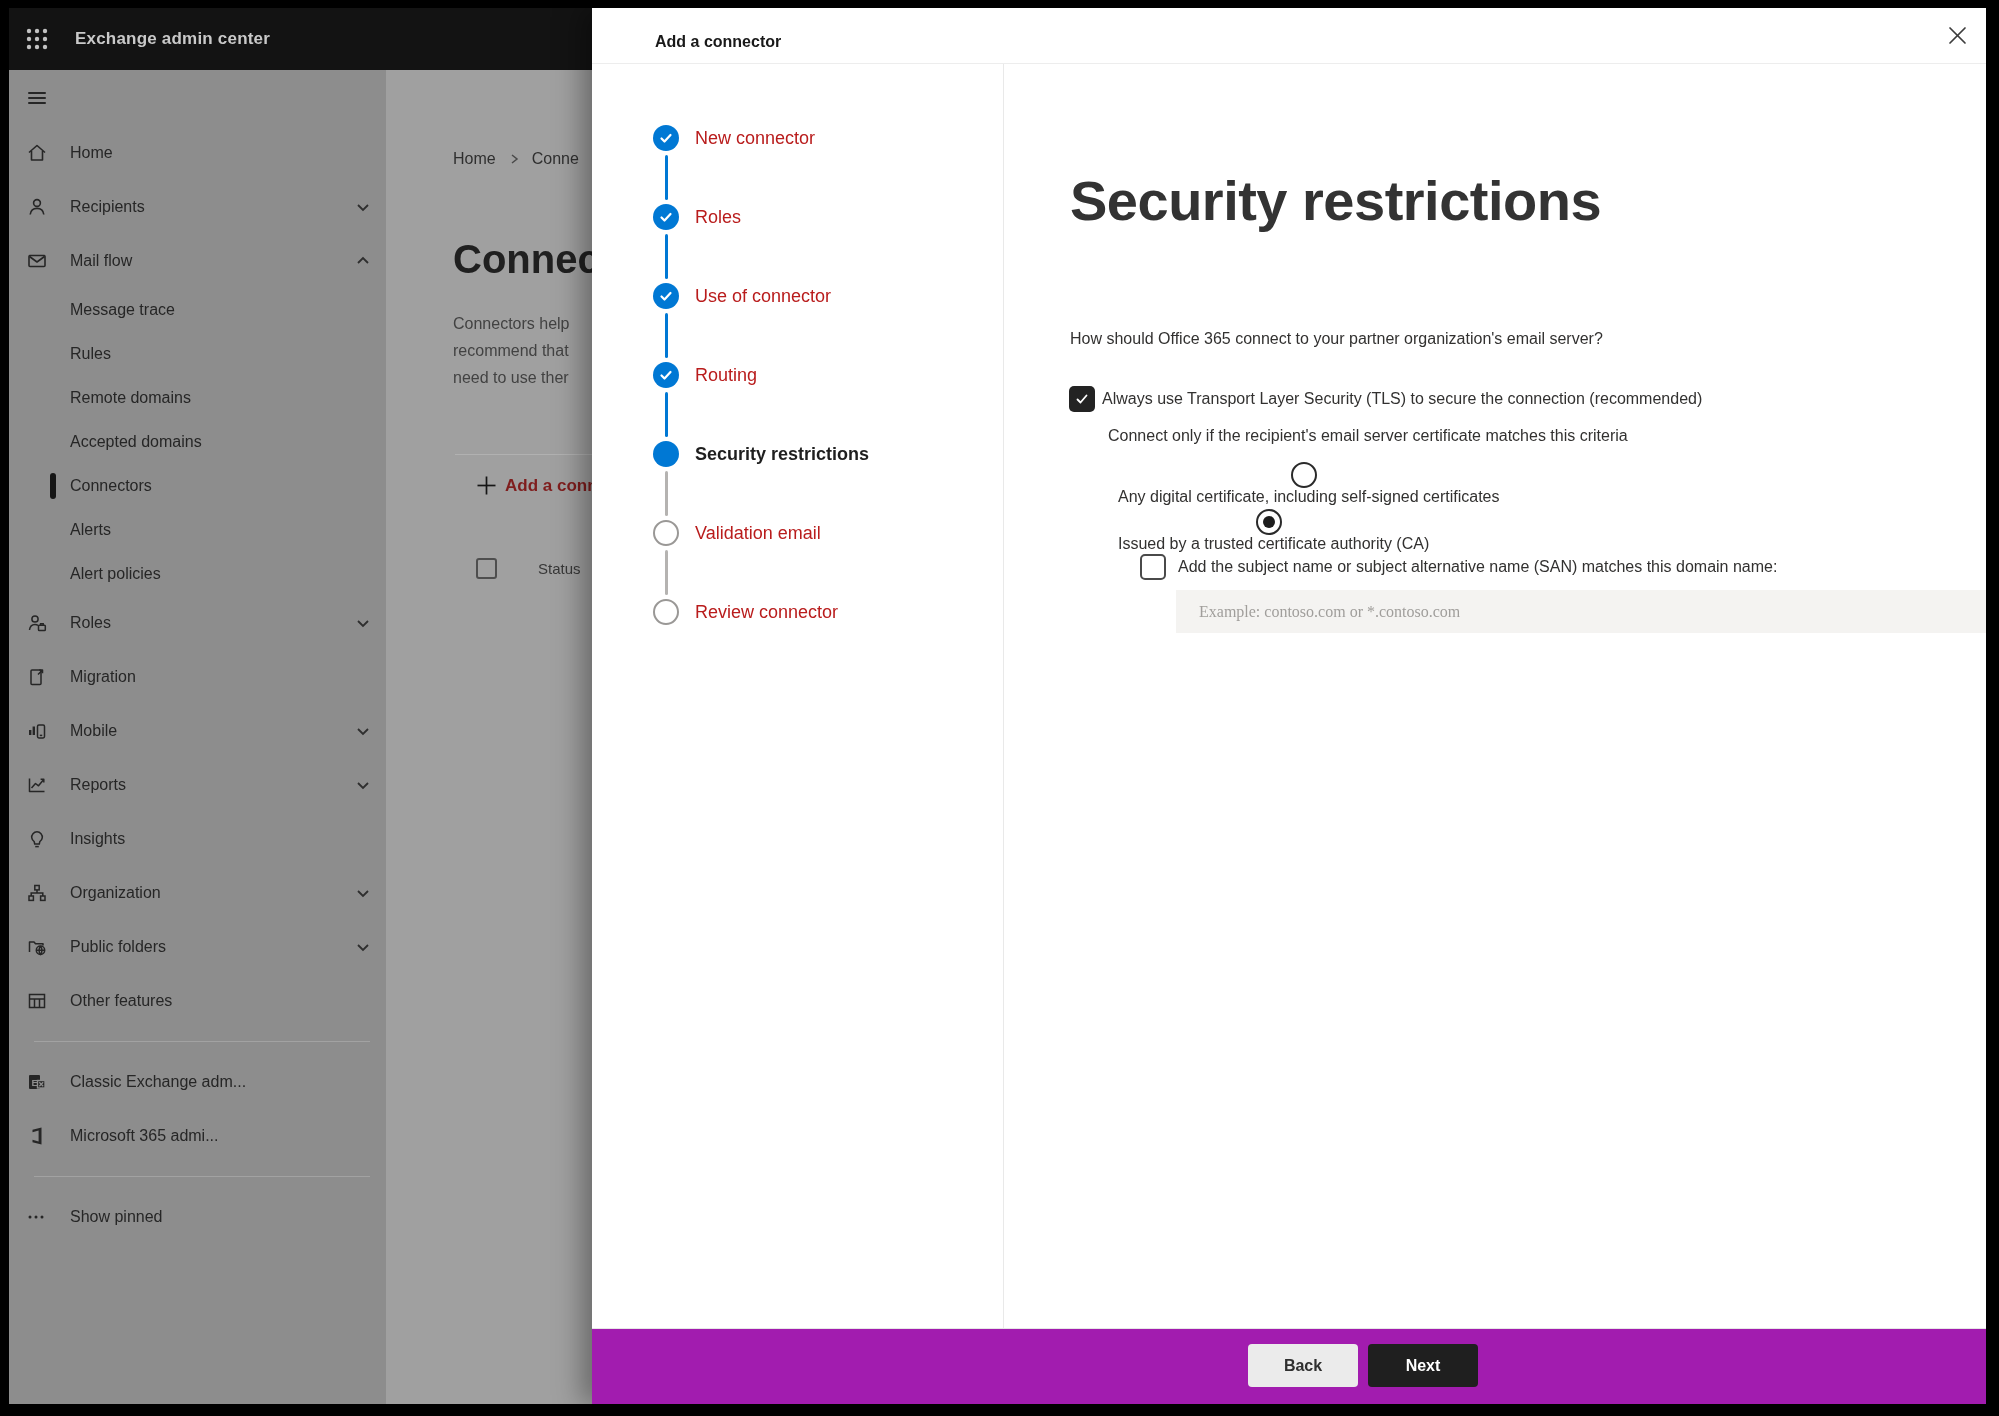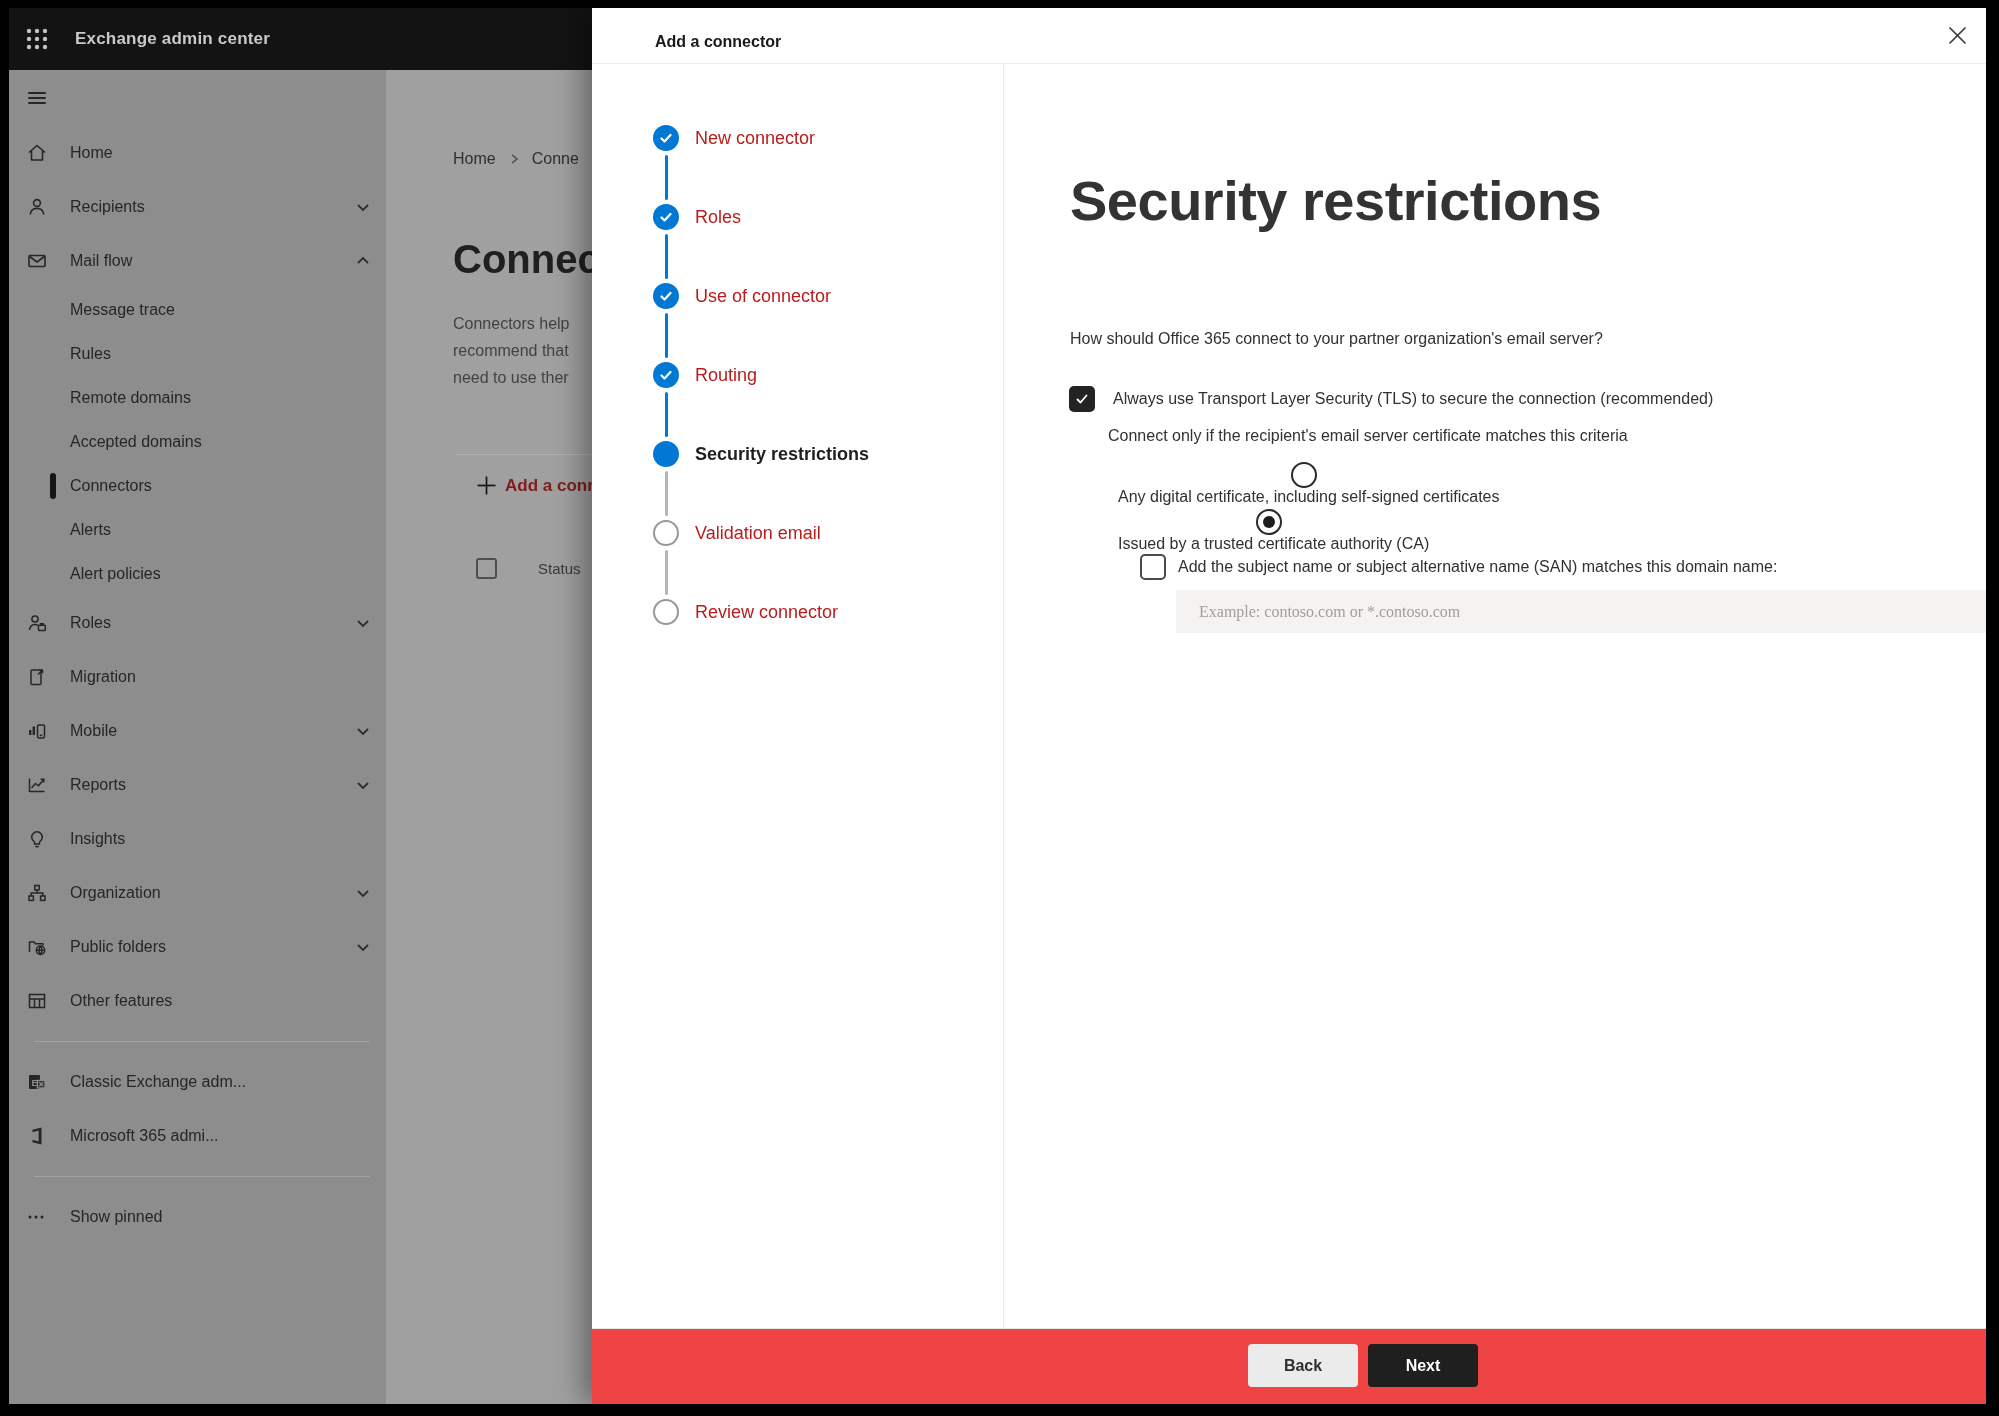--- a/index.html
+++ b/index.html
@@ -59,36 +59,36 @@
 
   .dlg-main { position:absolute; left:412px; top:56px; right:0; bottom:76px; background:#fff; overflow:hidden; }
   .main-heading { position:absolute; left:66px; top:104px; font-size:56px; font-weight:700; color:#333; letter-spacing:-.5px; white-space:nowrap; }
   .main-question { position:absolute; left:66px; top:266px; font-size:16px; color:#323130; white-space:nowrap; }
 
   .ctl-label { font-size:16px; color:#323130; white-space:nowrap; }
   .tls-row { position:absolute; left:65px; top:322px; display:flex; align-items:center; }
   .checkbox { width:26px; height:26px; border-radius:5px; flex:0 0 26px; display:flex; align-items:center; justify-content:center; }
   .checkbox.checked { background:#232323; color:#fff; }
   .checkbox.unchecked { background:#fff; border:2px solid #4a4a4a; }
-  .tls-row .ctl-label { margin-left:18px; }
+  .tls-row .ctl-label { margin-left:7px; }
   .criteria-text { position:absolute; left:104px; top:363px; font-size:16px; color:#323130; white-space:nowrap; }
 
   .radio-row { position:absolute; display:flex; align-items:center;flex-direction:column; }
   .radio { width:26px; height:26px; border-radius:50%; border:2px solid #2a2a2a; background:#fff; flex:0 0 26px; position:relative; }
   .radio.selected::after { content:""; position:absolute; left:50%; top:50%; width:12px; height:12px; border-radius:50%; background:#1d1d1d; transform:translate(-50%,-50%); }
   .radio-row .ctl-label { margin-left:10px; }
   .radio-row.any { left:104px; top:398px; }
   .radio-row.ca { left:104px; top:445px; }
 
   .san-row { position:absolute; left:136px; top:490px; display:flex; align-items:center; }
   .san-row .ctl-label { margin-left:12px; }
   .domain-input { position:absolute; left:172px; top:526px; width:852px; height:43px; background:#f4f3f1; border:none; outline:none; font-size:16px; font-family:Liberation Serif, serif; color:#323130; padding:0 23px; }
   .domain-input::placeholder { color:#a09e9b; }
 
-  .dlg-footer { position:absolute; left:0; bottom:0; right:0; height:76px; border-top:1px solid #e6e6e6; background:#ef4444; }
+  .dlg-footer { position:absolute; left:0; bottom:0; right:0; height:76px; border-top:1px solid #e6e6e6; background:#a21caf; }
   .btn { position:absolute; top:15px; width:110px; height:43px; border:none; border-radius:4px; font-size:16px; font-weight:600; font-family:"Liberation Sans",sans-serif; cursor:default; }
   .btn-back { left:656px; background:#ebebeb; color:#2f2f2f; }
   .btn-next { left:776px; background:#1f1f1f; color:#fff; }
 
   svg { display:block; }
 </style>
 </head>
 <body>
 
 <div class="frame">

